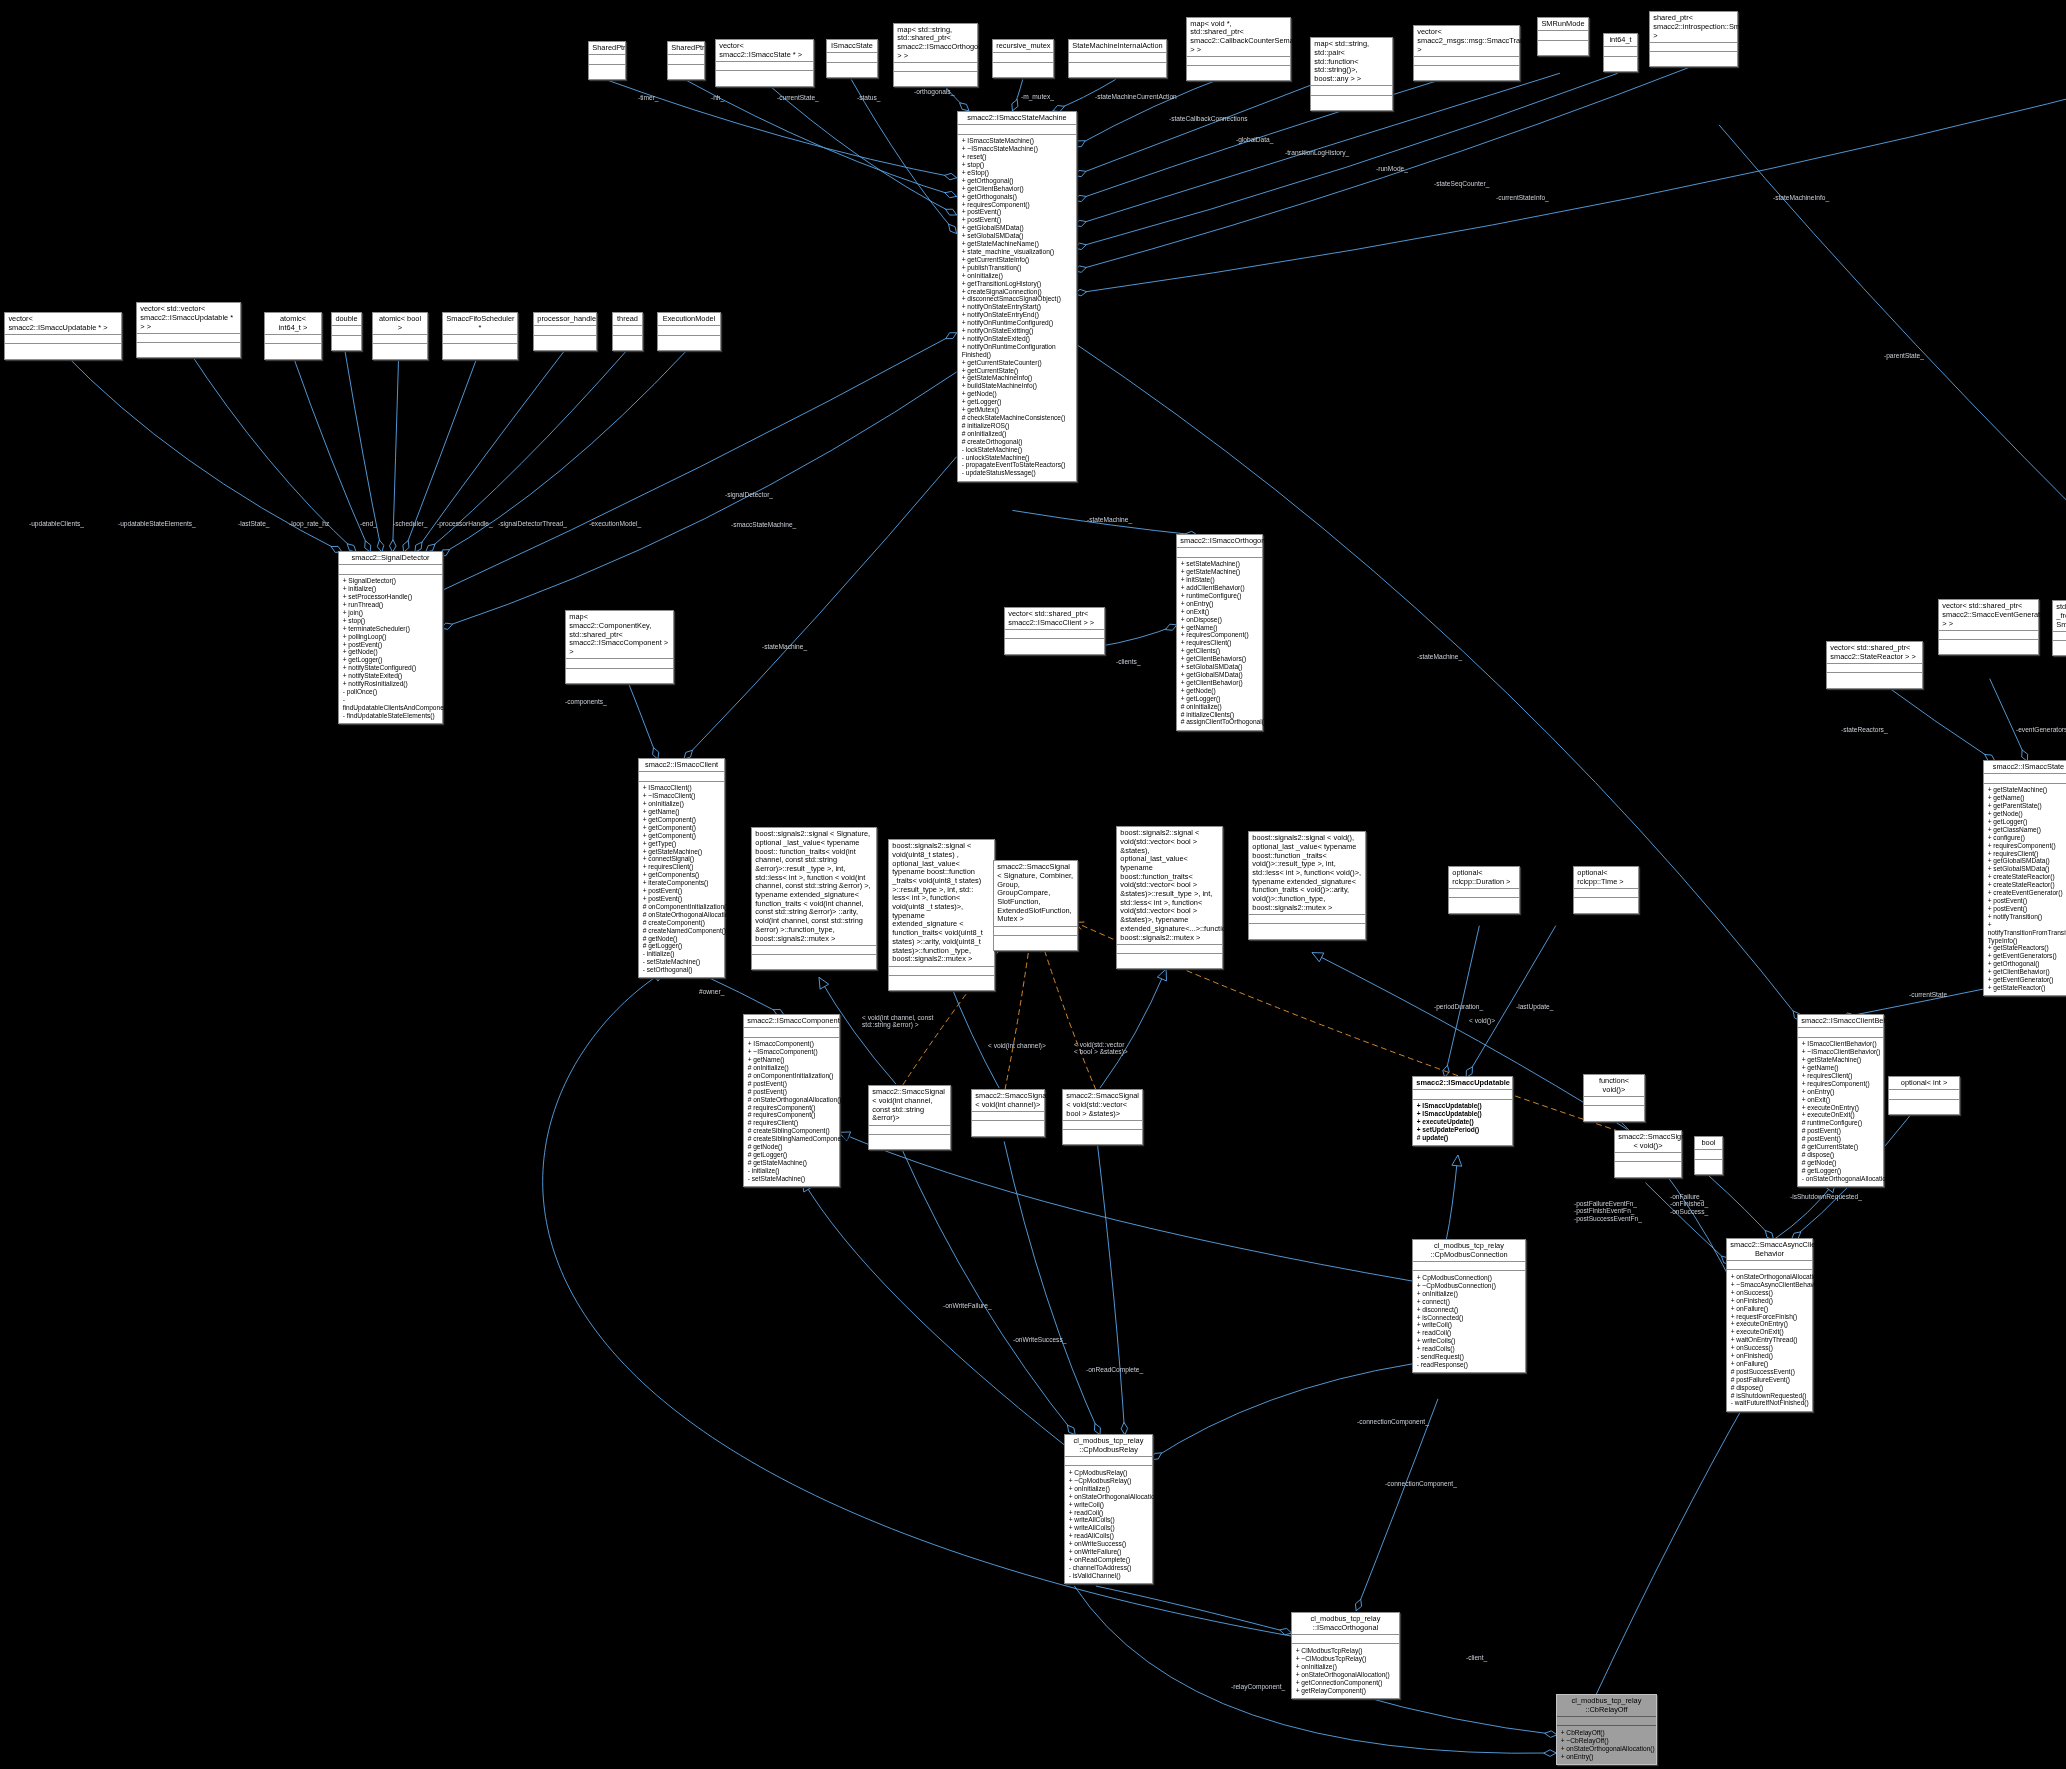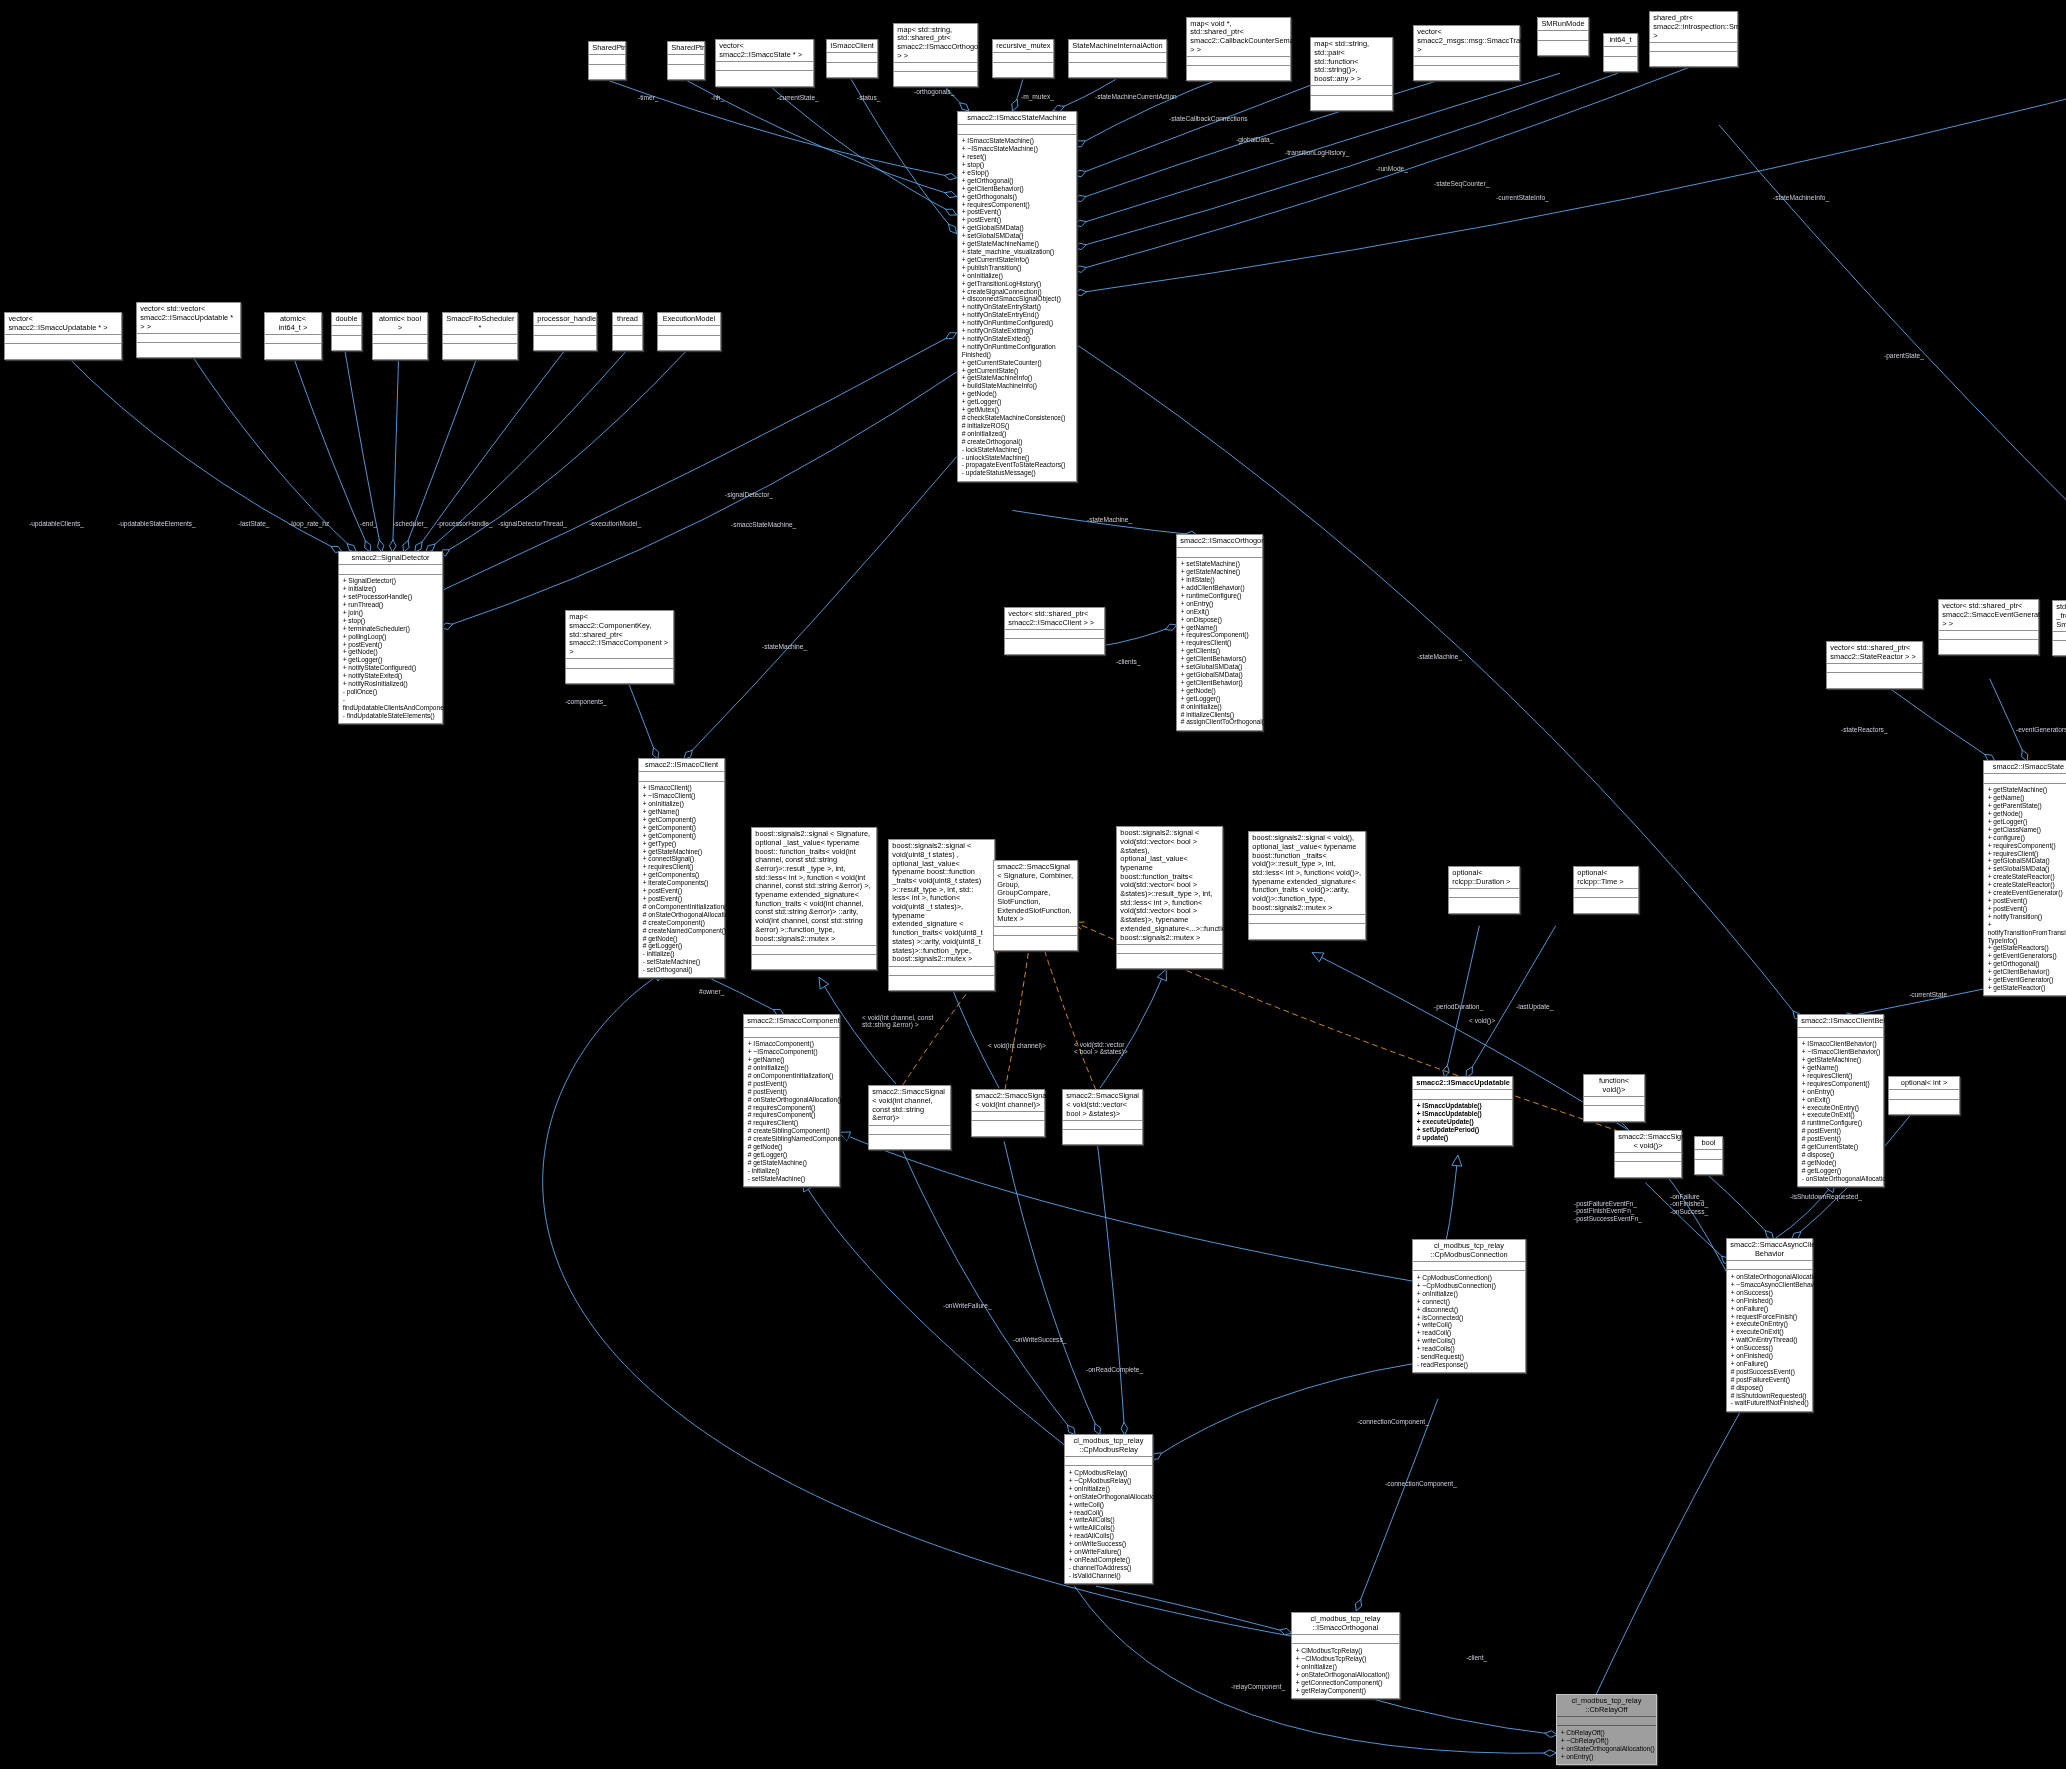--- a/index.html
+++ b/index.html
@@ -178,21 +178,21 @@
       </div>
       <div class="uml tleft" style="left: 715px; top: 39px; width: 97px;">
         <div class="t">
           <div>vector&lt; smacc2::ISmaccState * &gt;</div>
         </div>
         <div class="a"></div>
         <div class="m" style="min-height: 8.3px;"></div>
       </div>
       <div class="uml" style="left: 826px; top: 39px; width: 50px;">
         <div class="t">
-          <div>ISmaccClient</div>
+          <div>ISmaccState</div>
         </div>
         <div class="a"></div>
         <div class="m" style="min-height: 8.3px;"></div>
       </div>
       <div class="uml tleft" style="left: 893px; top: 16.5px; width: 83px; margin-top: 6px;">
         <div class="t">
           <div>map&lt; std::string, std::shared_ptr&lt; smacc2::ISmaccOrthogonal &gt; &gt;</div>
         </div>
         <div class="a"></div>
         <div class="m" style="min-height: 8.3px;"></div>

